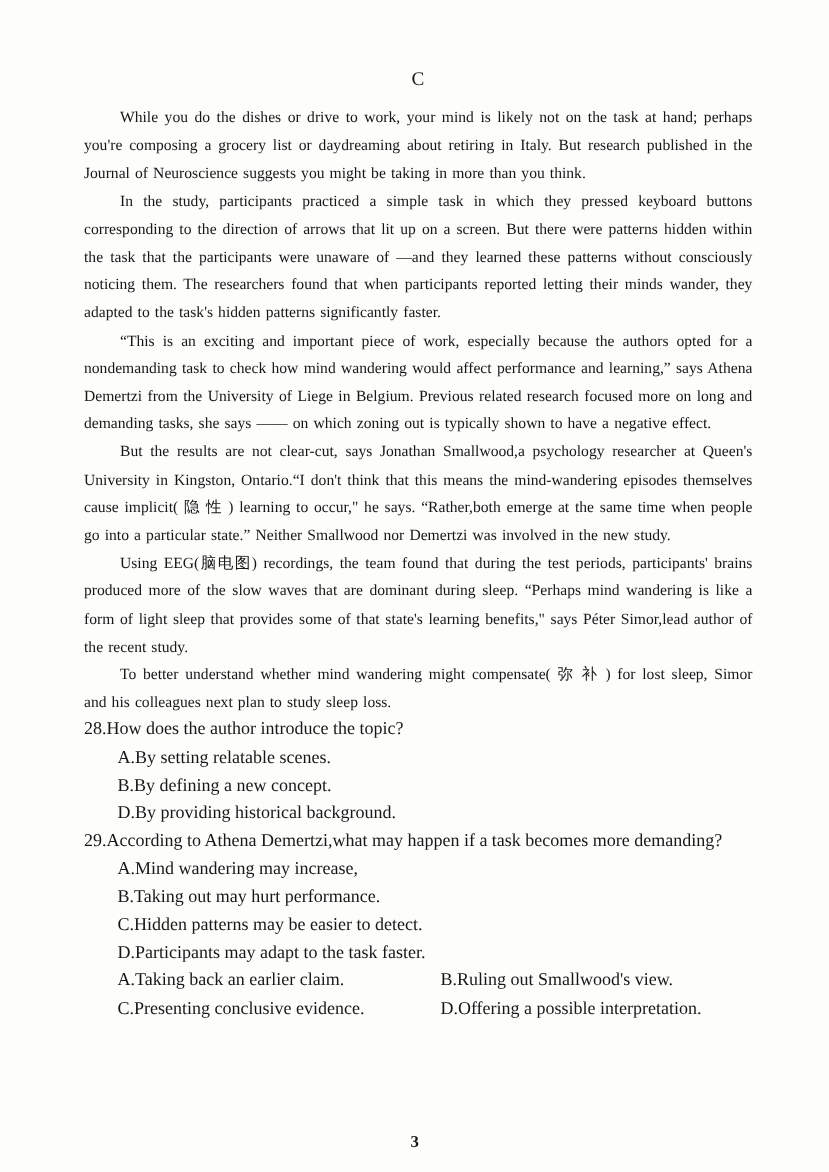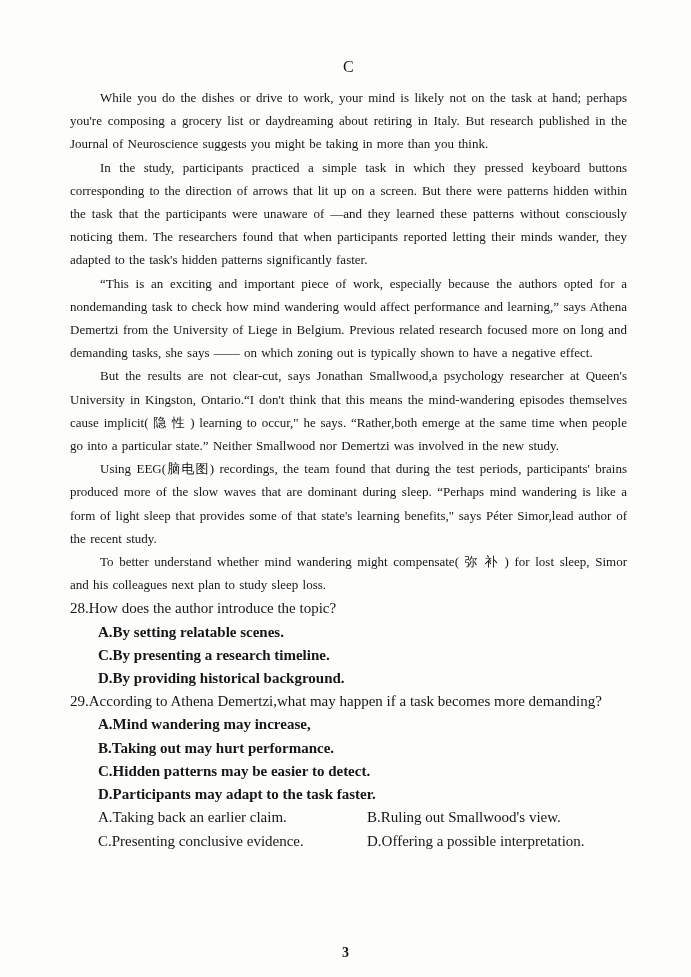--- a/index.html
+++ b/index.html
@@ -42,21 +42,20 @@
   }
   .q-line {
     font-size: 15px;
     line-height: 23.2px;
     text-align: left;
   }
   .option {
     font-size: 15px;
     line-height: 23.2px;
     padding-left: 28px;
-    font-weight: bold;
   }
   .options-grid {
     display: grid;
     grid-template-columns: 269px 1fr;
     padding-left: 28px;
   }
   .options-grid .g-option {
     font-size: 15px;
     line-height: 23.2px;
   }
@@ -85,21 +84,21 @@
     <p class="para">Using EEG(脑电图) recordings, the team found that during the test periods, participants' brains produced more of the slow waves that are dominant during sleep. “Perhaps mind wandering is like a form of light sleep that provides some of that state's learning benefits," says Péter Simor,lead author of the recent study.</p>
     <p class="para">To better understand whether mind wandering might compensate( 弥 补 ) for lost sleep, Simor and his colleagues next plan to study sleep loss.</p>
 
     <div class="questions">
 
       <div class="question">
         <div class="q-line">
           <span>28.</span><span>How does the author introduce the topic?</span>
         </div>
         <div class="option">A.By setting relatable scenes.</div>
-        <div class="option">C.By presenting a research timeline.</div>
+        <div class="option">B.By defining a new concept.</div>
         <div class="option">D.By providing historical background.</div>
       </div>
 
       <div class="question">
         <div class="q-line">
           <span>29.</span><span>According to Athena Demertzi,what may happen if a task becomes more demanding?</span>
         </div>
         <div class="option">A.Mind wandering may increase,</div>
         <div class="option">B.Taking out may hurt performance.</div>
         <div class="option">C.Hidden patterns may be easier to detect.</div>

